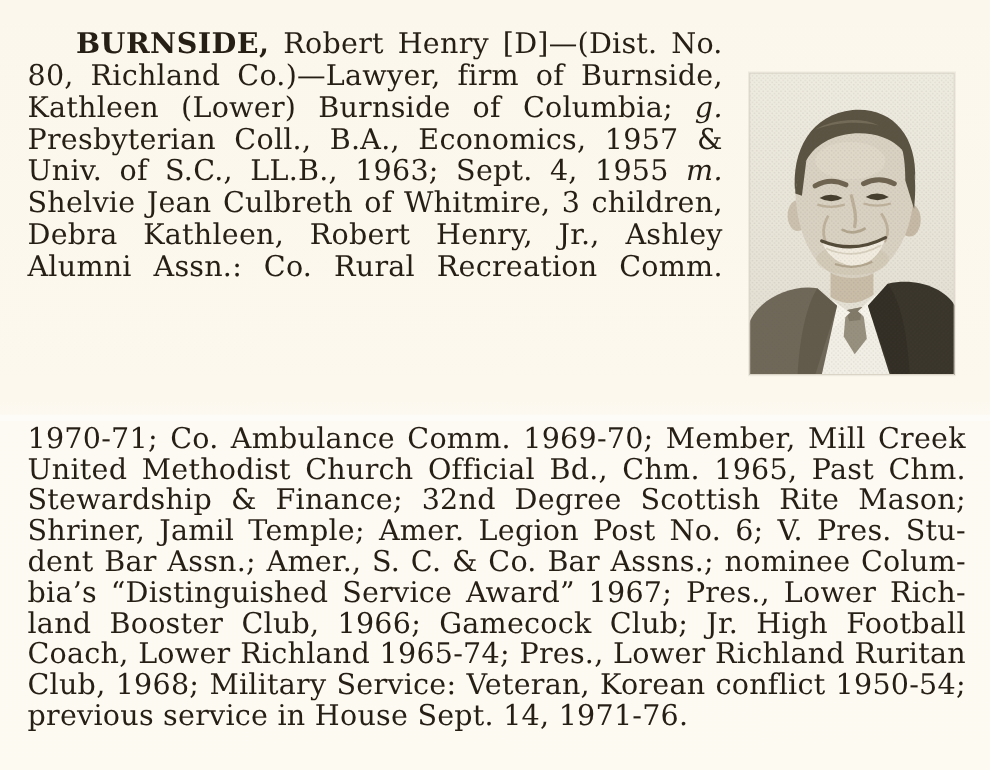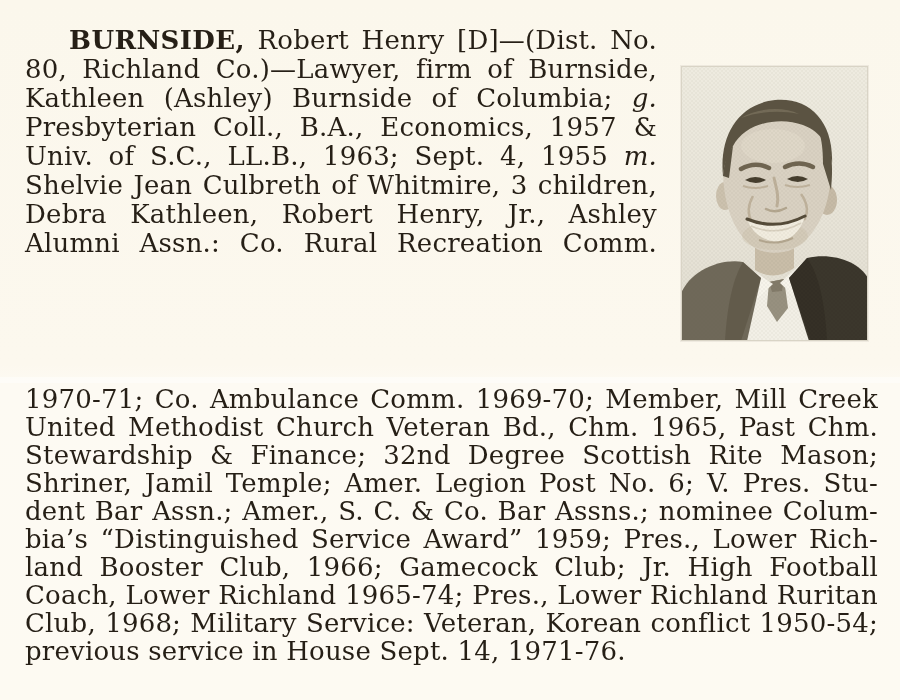--- a/index.html
+++ b/index.html
@@ -50,21 +50,21 @@
 </style>
 </head>
 <body>
 
 <div class="page">
   <div class="seam"></div>
 
   <div class="top-col">
       <div class="line indent"><span class="bd">BURNSIDE,</span><span> Robert Henry [D]—(Dist. No.</span></div>
       <div class="line"><span>80, Richland Co.)—Lawyer, firm of Burnside,</span></div>
-      <div class="line"><span>Kathleen (Ashley) Burnside of Columbia; </span><span class="it">g.</span></div>
+      <div class="line"><span>Kathleen (Lower) Burnside of Columbia; </span><span class="it">g.</span></div>
       <div class="line"><span>Presbyterian Coll., B.A., Economics, 1957 &amp;</span></div>
       <div class="line"><span>Univ. of S.C., LL.B., 1963; Sept. 4, 1955 </span><span class="it">m.</span></div>
       <div class="line"><span>Shelvie Jean Culbreth of Whitmire, 3 children,</span></div>
       <div class="line"><span>Debra Kathleen, Robert Henry, Jr., Ashley</span></div>
       <div class="line"><span>Alumni Assn.: Co. Rural Recreation Comm.</span></div>
     </div>
 
   <div class="photo-wrap" title="Black-and-white halftone portrait of a smiling man in a dark suit, white shirt and tie">
     <svg width="187" height="275" viewBox="0 0 187 275">
       <defs>
@@ -129,23 +129,23 @@
         <path d="M78,174 Q95,180 112,172" stroke="#b3a68f" stroke-width="2" fill="none"></path>
       </g>
 
       <rect x="0" y="0" width="187" height="275" fill="url(#ht)"></rect>
       <rect x="0.5" y="0.5" width="186" height="274" fill="none" stroke="#d9d4c6" stroke-width="1"></rect>
     </svg>
   </div>
 
   <div class="bottom-block">
       <div class="line"><span>1970-71; Co. Ambulance Comm. 1969-70; Member, Mill Creek</span></div>
-      <div class="line"><span>United Methodist Church Veteran Bd., Chm. 1965, Past Chm.</span></div>
+      <div class="line"><span>United Methodist Church Official Bd., Chm. 1965, Past Chm.</span></div>
       <div class="line"><span>Stewardship &amp; Finance; 32nd Degree Scottish Rite Mason;</span></div>
       <div class="line"><span>Shriner, Jamil Temple; Amer. Legion Post No. 6; V. Pres. Stu-</span></div>
       <div class="line"><span>dent Bar Assn.; Amer., S. C. &amp; Co. Bar Assns.; nominee Colum-</span></div>
-      <div class="line"><span>bia’s “Distinguished Service Award” 1959; Pres., Lower Rich-</span></div>
+      <div class="line"><span>bia’s “Distinguished Service Award” 1967; Pres., Lower Rich-</span></div>
       <div class="line"><span>land Booster Club, 1966; Gamecock Club; Jr. High Football</span></div>
       <div class="line"><span>Coach, Lower Richland 1965-74; Pres., Lower Richland Ruritan</span></div>
       <div class="line"><span>Club, 1968; Military Service: Veteran, Korean conflict 1950-54;</span></div>
       <div class="line last-left"><span>previous service in House Sept. 14, 1971-76.</span></div>
     </div>
 </div>
 
 </body></html>

